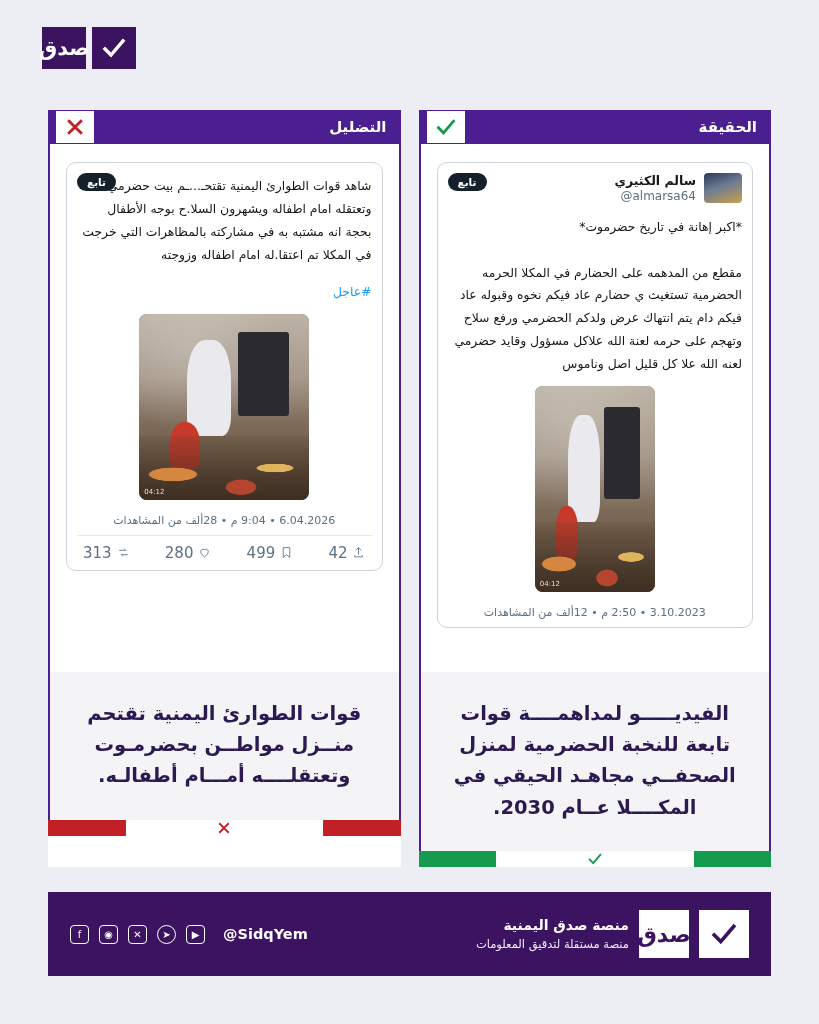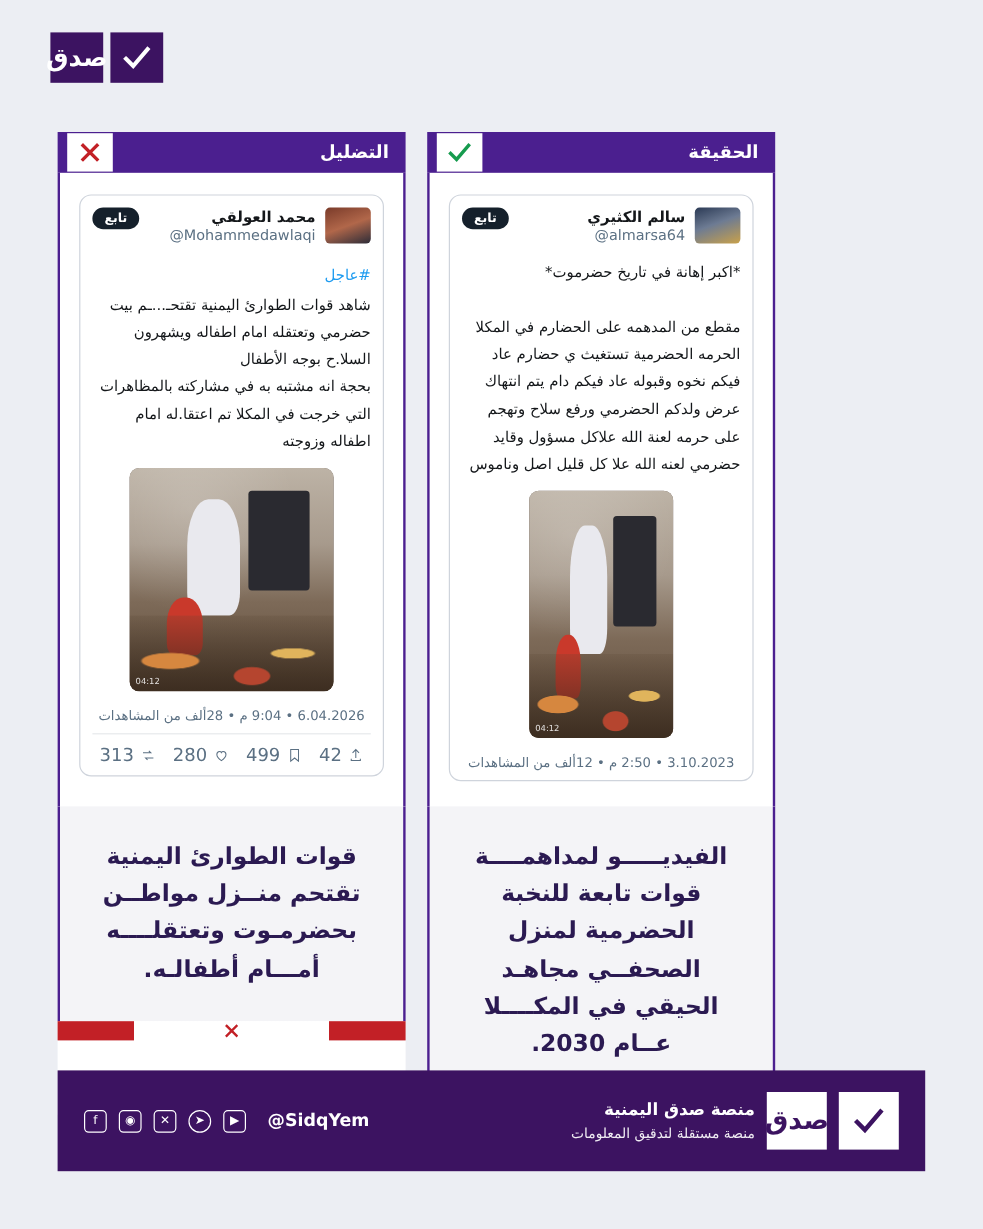--- a/index.html
+++ b/index.html
@@ -36,21 +36,21 @@
     width: 44px; height: 42px; background: #3c1361;
     display: flex; align-items: center; justify-content: center;
   }
   .logo-check svg { width: 24px; height: 24px; }
 
   
   .cards {
     position: absolute; top: 110px; left: 48px; right: 48px;
     display: flex; gap: 18px;
   }
-  .card { width: 290px; background: #ffffff; }
+  .card { width: 353px; background: #ffffff; }
   .card-header {
     height: 34px; display: flex; align-items: center; justify-content: space-between;
     padding: 0 10px 0 14px; position: relative;
   }
   .card-header.truth { background: #4b1f8f; }
   .card-header.false { background: #4b1f8f; }
   .card-header .label {
     color: #fff; font-size: 15px; font-weight: bold; margin-left: auto; padding-right: 4px;
     direction: rtl;
   }
@@ -207,30 +207,23 @@
         <div class="badge">
           <svg viewBox="0 0 24 24">
               <path d="M5 5l14 14M19 5L5 19" stroke="#c22026" stroke-width="3.4" stroke-linecap="square"></path>
             </svg>
         </div>
         <div class="label">التضليل</div>
       </div>
       <div class="card-body">
         <div class="tweet">
           <div class="follow-btn">تابع</div>
-          <div class="tweet-top">
-            <div class="avatar a2"></div>
-            <div class="names">
-              <div class="name">محمد العولقي</div>
-              <div class="handle">@Mohammedawlaqi</div>
-            </div>
-          </div>
-          <div class="tweet-text" style="margin-top:14px"><span class="hl">#عاجل</span></div>
           <div class="tweet-text" style="margin-top:2px">شاهد قوات الطوارئ اليمنية تقتحـ...ـم بيت حضرمي وتعتقله امام اطفاله ويشهرون السلا.ح بوجه الأطفال
 بحجة انه مشتبه به في مشاركته بالمظاهرات التي خرجت في المكلا تم اعتقا.له امام اطفاله وزوجته</div>
+          <div class="tweet-text" style="margin-top:14px"><span class="hl">#عاجل</span></div>
           <div class="tweet-img wide">
             <div class="scene"></div>
             <div class="dark-obj"></div>
             <div class="person"></div>
             <div class="child"></div>
             <div class="clutter"></div>
             <div class="ts">04:12</div>
           </div>
           <div class="tweet-meta">6.04.2026 • 9:04 م • 28ألف من المشاهدات</div>
           <div class="tweet-actions">

